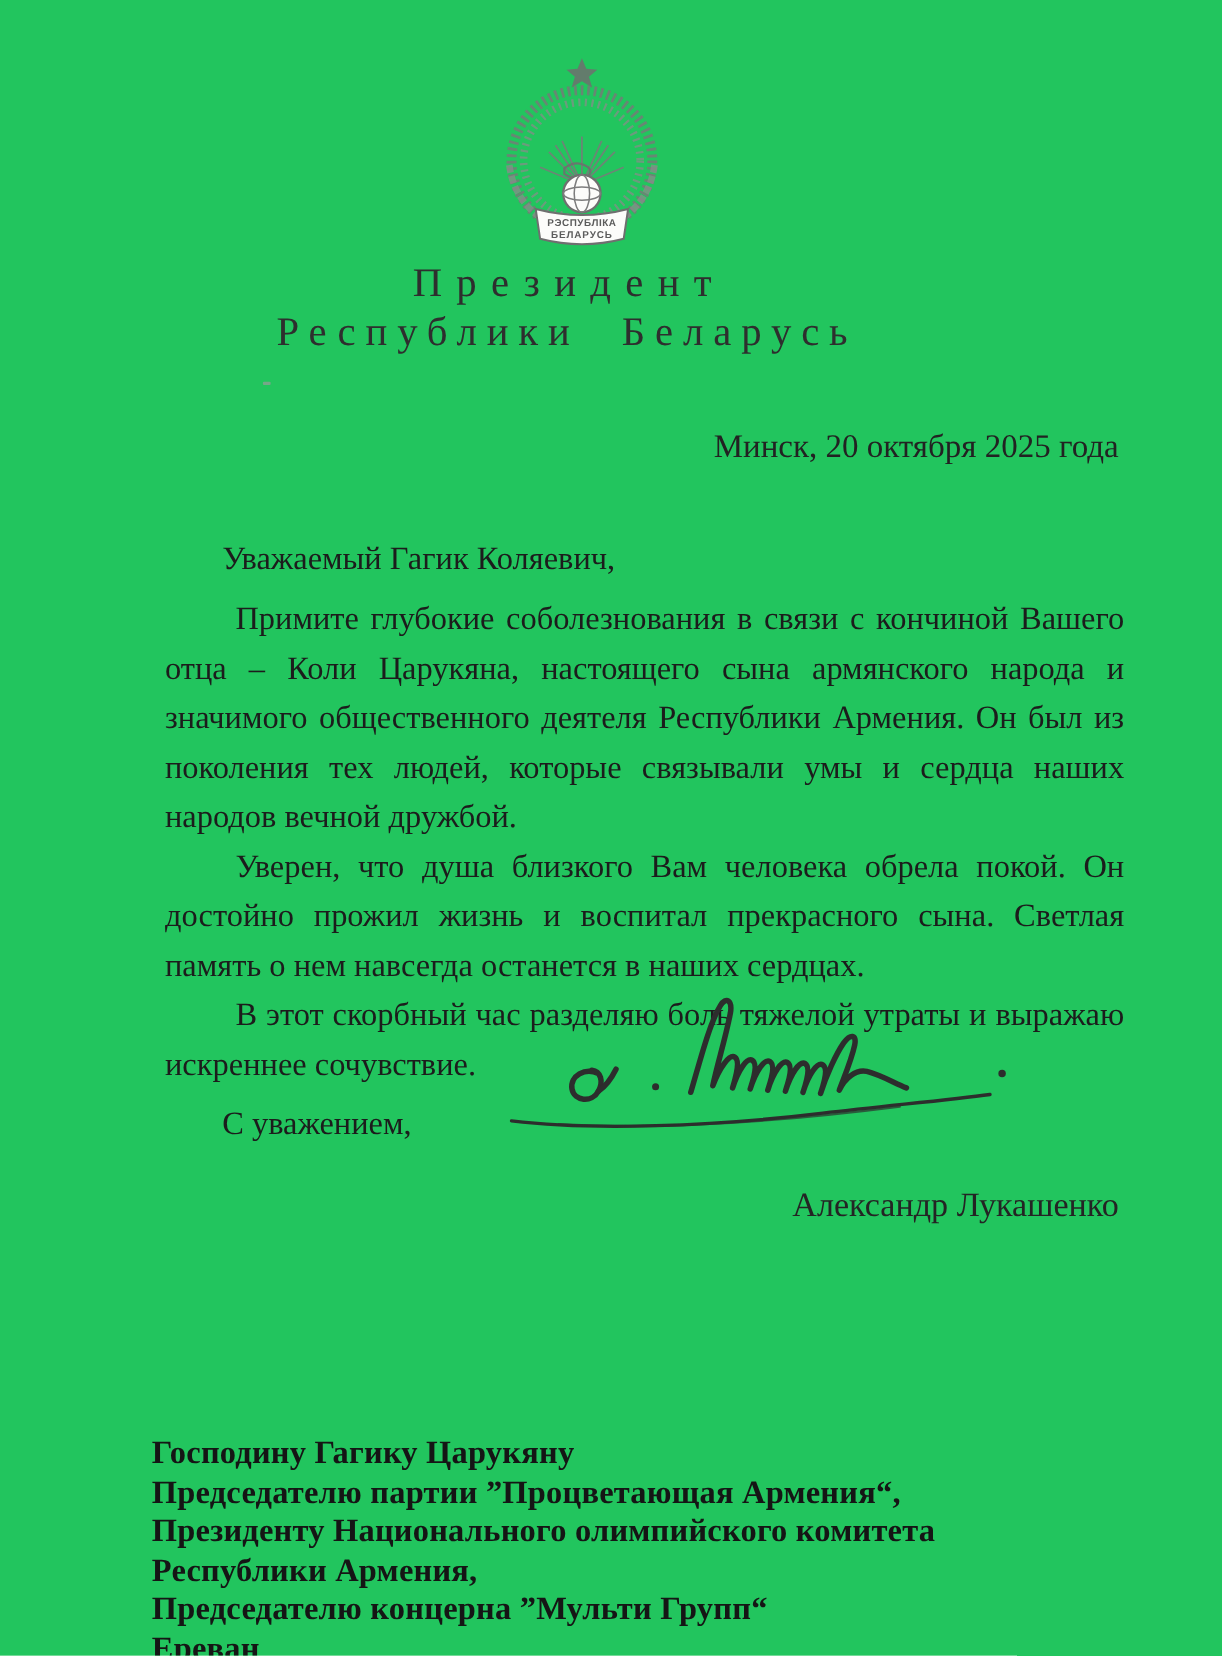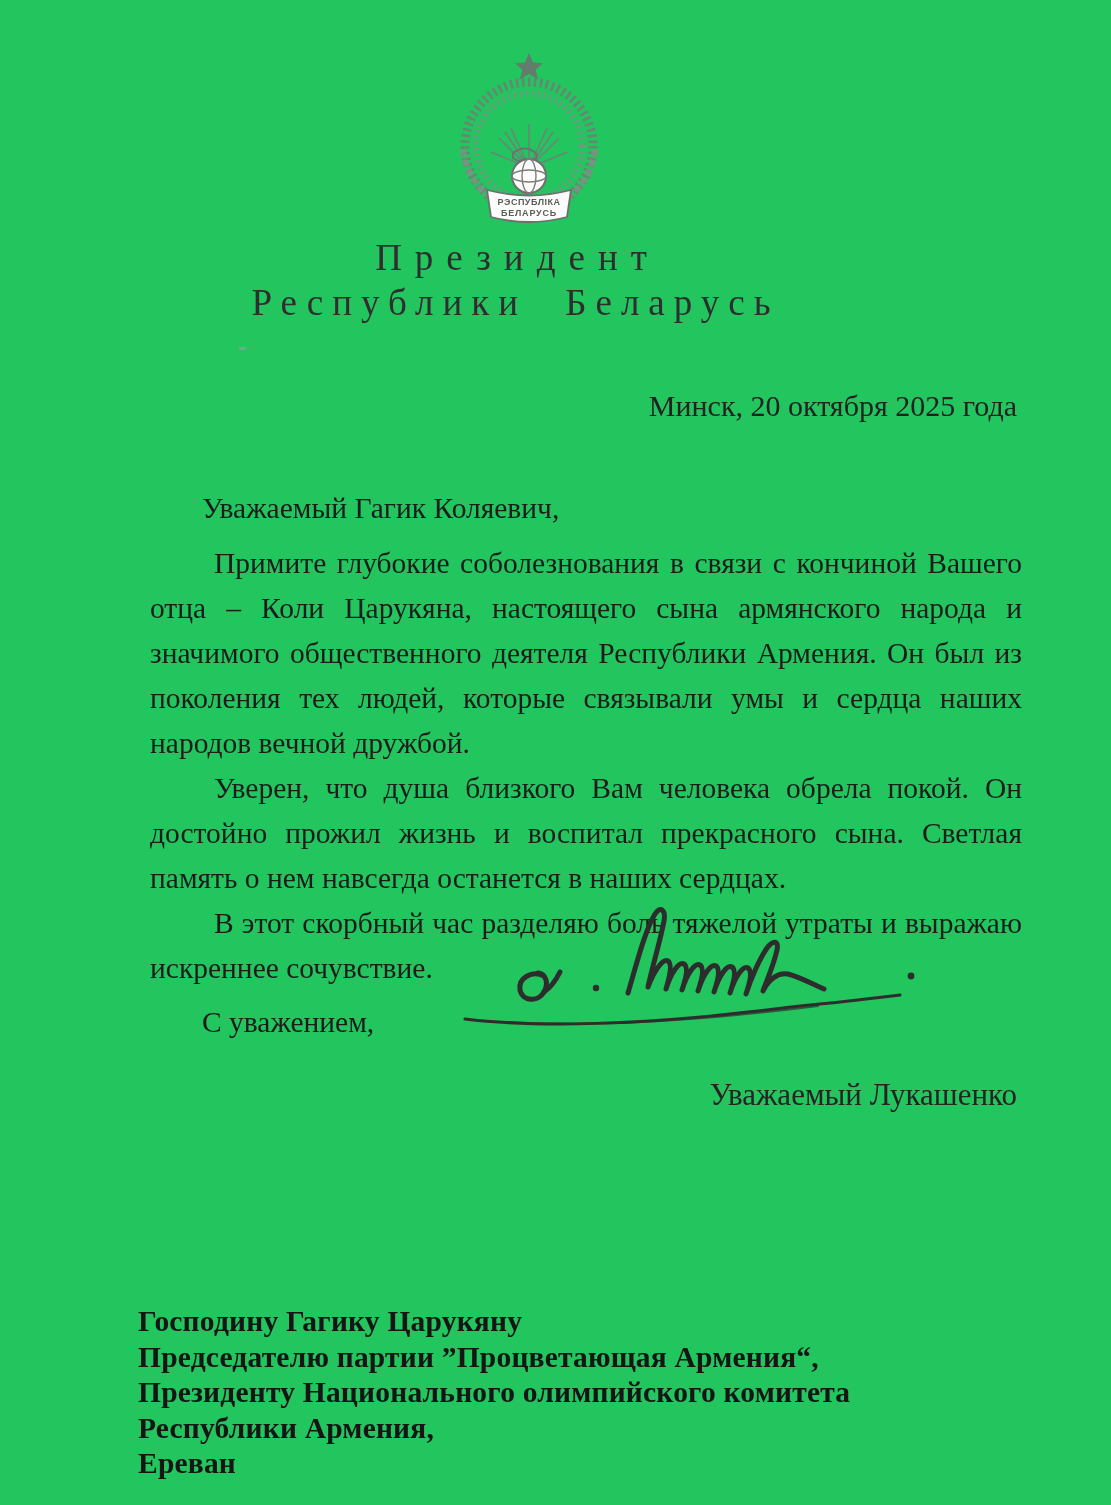--- a/index.html
+++ b/index.html
@@ -153,23 +153,24 @@
                  C 352 77, 364 84, 376 89"></path>
 
         <path stroke-width="3" d="M17 119 C 90 128, 200 124, 300 112 C 360 105, 415 100, 452 95"></path>
         <path stroke-width="2" opacity="0.7" d="M60 122 C 150 127, 260 120, 370 106"></path>
 
         <circle cx="463" cy="76" r="3.4" fill="#2d2d2d" stroke="none"></circle>
       </g>
     </svg>
   </div>
 
-  <div class="signer">Уважаемый Лукашенко</div>
+  <div class="signer">Александр Лукашенко</div>
 
   <div class="addressee">
     <div>Господину Гагику Царукяну</div>
     <div>Председателю партии ”Процветающая Армения“,</div>
     <div>Президенту Национального олимпийского комитета</div>
     <div>Республики Армения,</div>
+    <div>Председателю концерна ”Мульти Групп“</div>
     <div>Ереван</div>
   </div>
 
 </div>
 
 </body></html>

